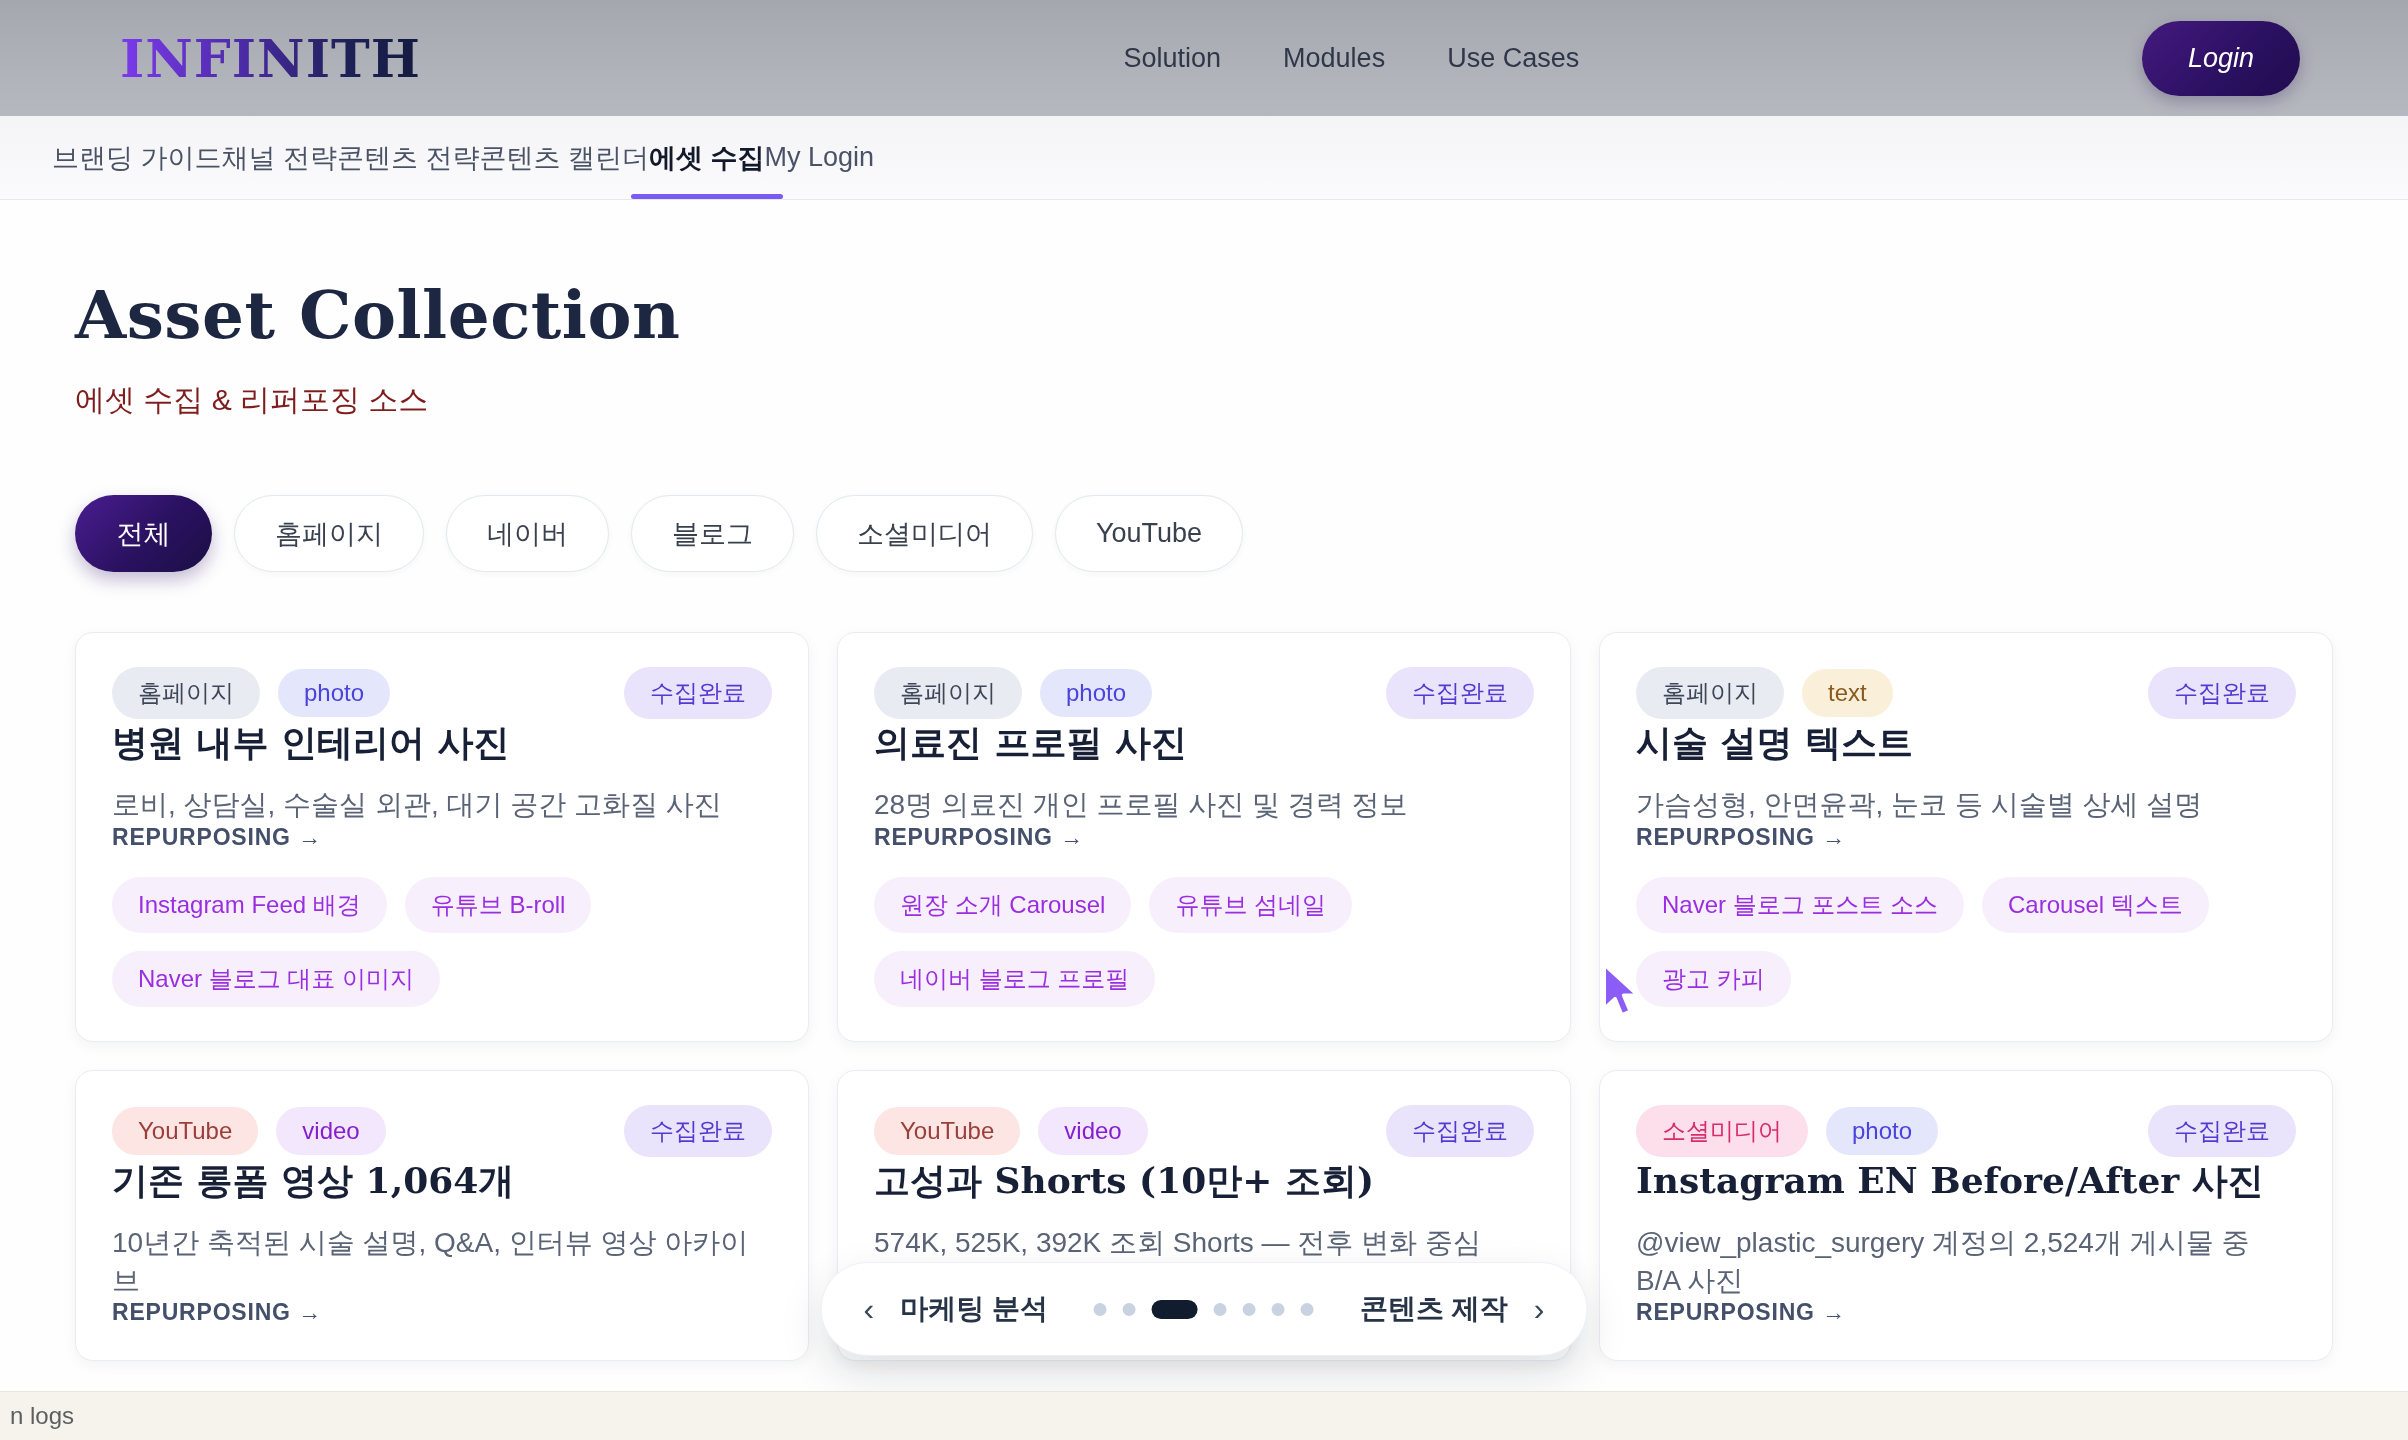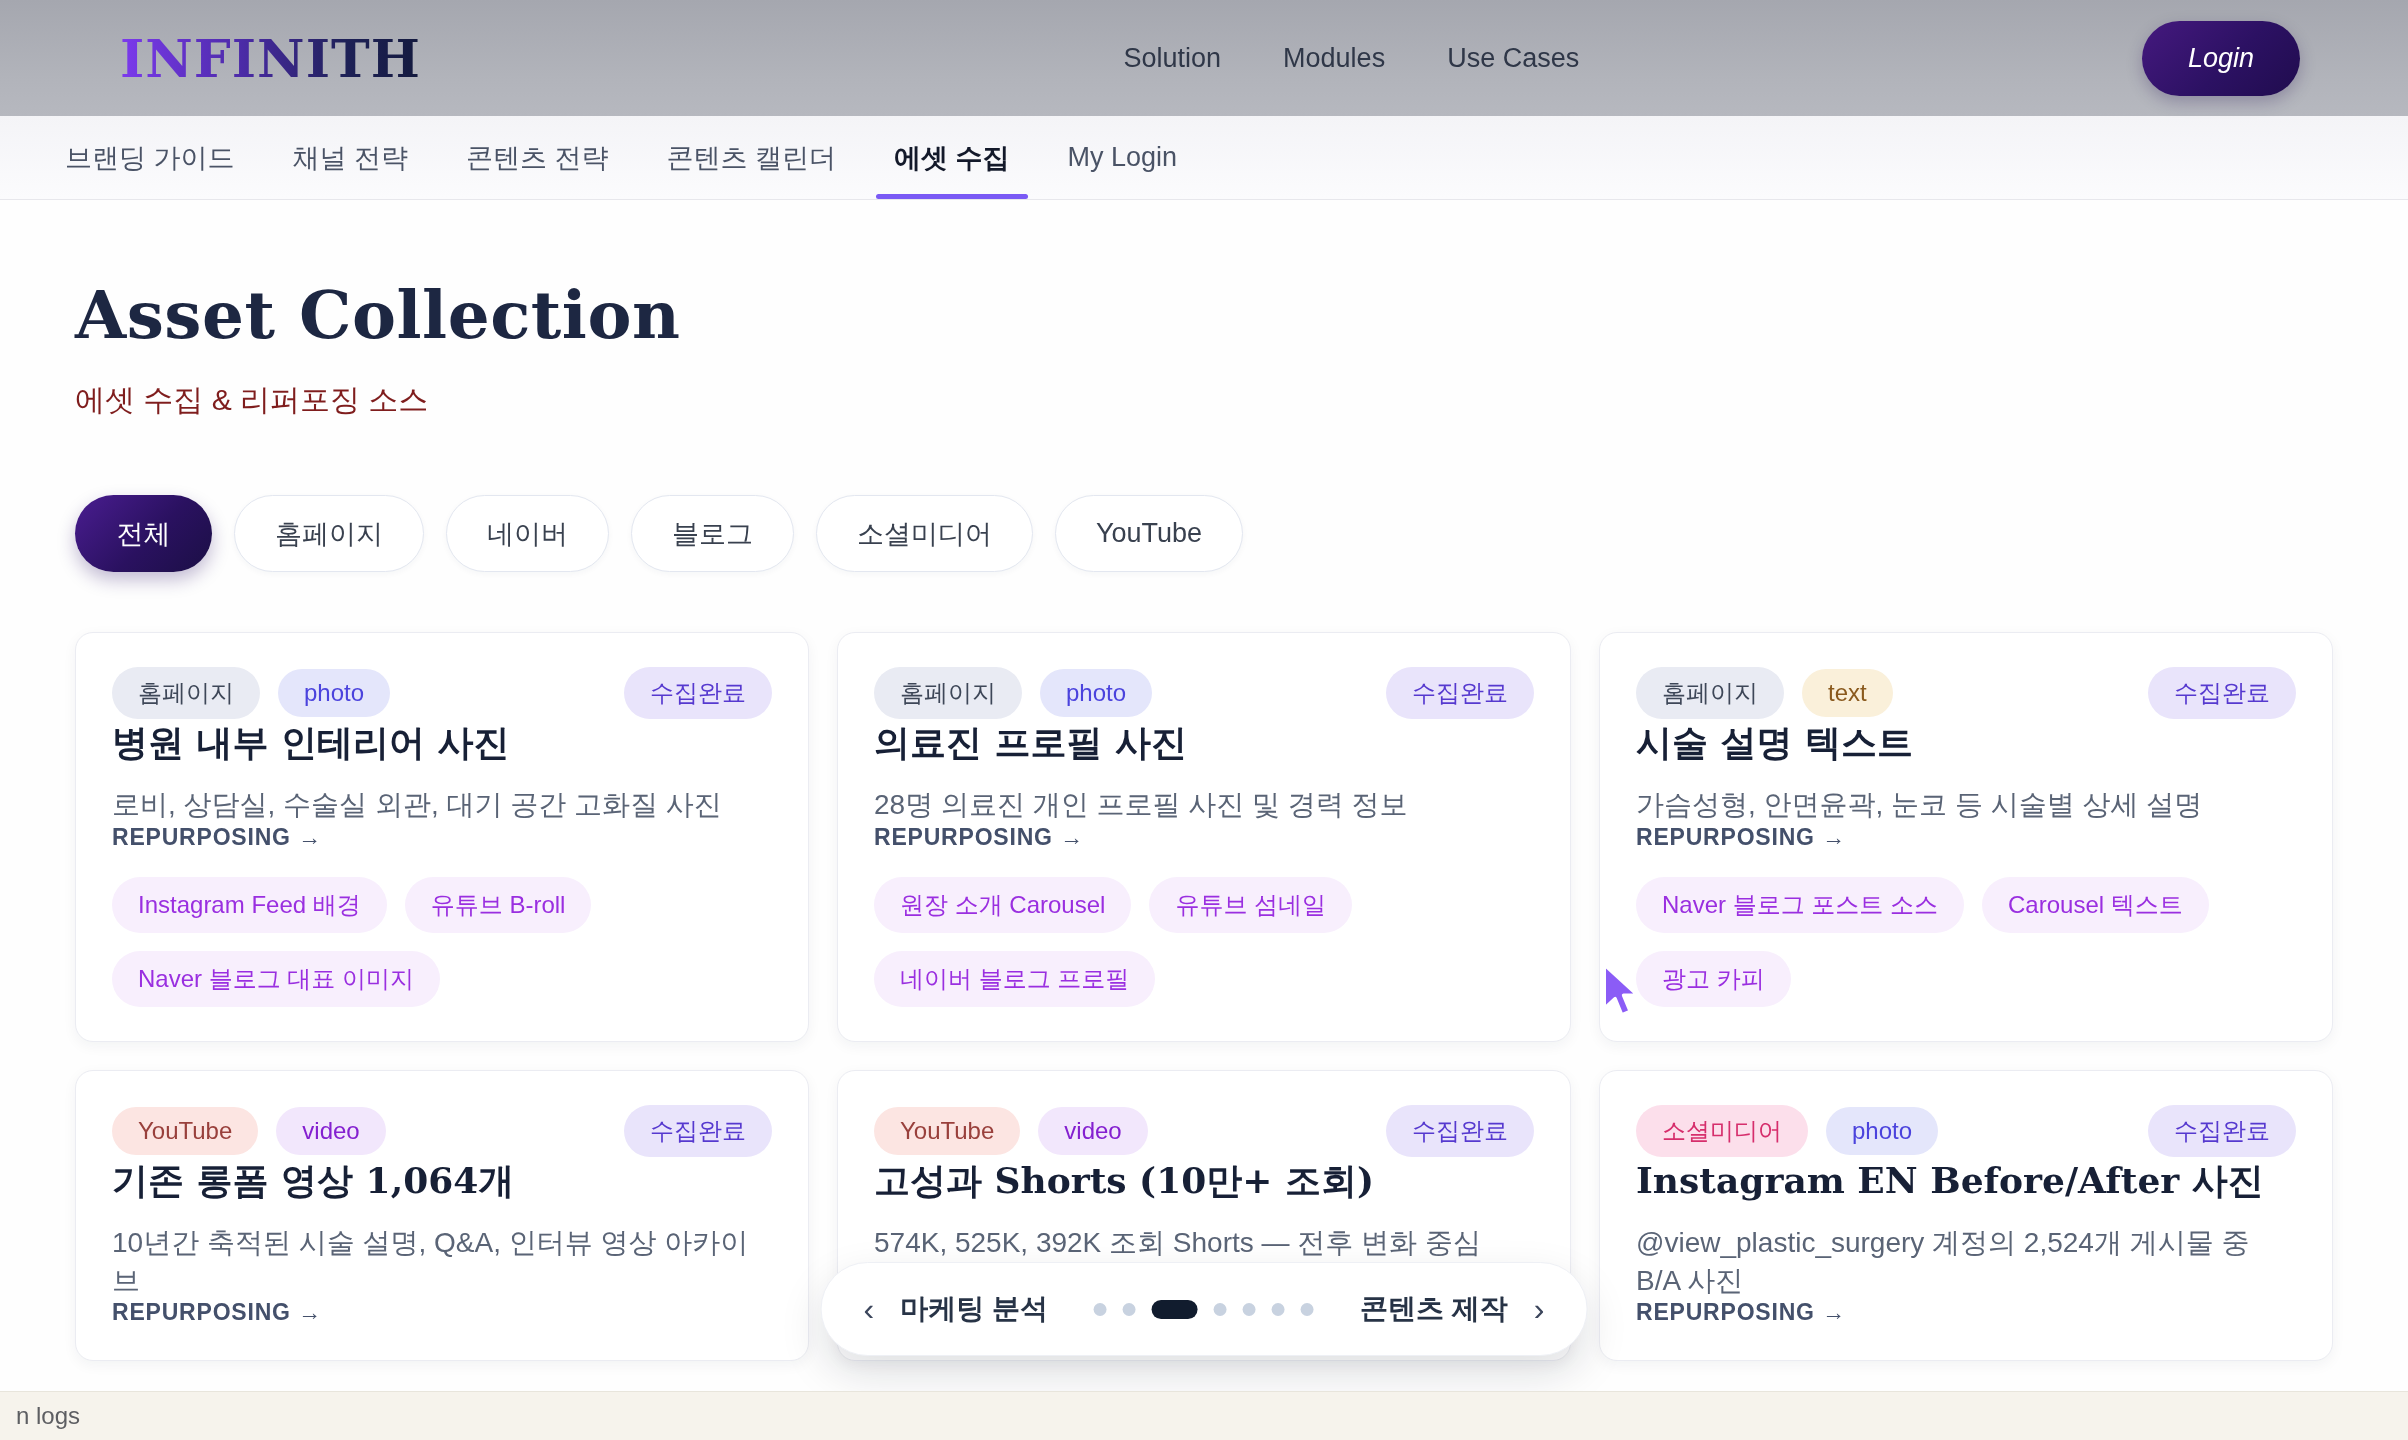--- a/index.html
+++ b/index.html
@@ -22,22 +22,22 @@
   .top-nav a{font-size:27px;color:#2f3748;text-decoration:none;font-weight:500;}
   .login-btn{
     border:none;cursor:pointer;color:#fff;font-size:27px;font-weight:500;
     padding:22px 46px;border-radius:999px;font-family:inherit;
     background:linear-gradient(135deg,#45197f 0%,#2c1163 55%,#200c4e 100%);
     box-shadow:0 6px 16px rgba(30,10,80,.25);
     font-style:italic;
   }
   
   .tabbar{
-    height:84px;display:flex;align-items:stretch;gap:58px;
-    padding:0 0 0 65px;box-sizing:border-box;
+    height:84px;display:flex;align-items:stretch;
+    padding:0 0 0 52px;box-sizing:border-box;
     background:linear-gradient(180deg,#f4f4f7 0%,#fbfbfd 100%);
     border-bottom:1px solid #e7e7ec;
   }
   .tab{
     position:relative;display:flex;align-items:center;font-size:27px;color:#4a5366;cursor:pointer;
   }
   .tab.active{color:#13192a;font-weight:700;}
   .tab.active::after{
     content:"";position:absolute;left:-18px;right:-18px;bottom:0;height:5px;
     border-radius:4px;background:#7a5af5;
@@ -95,21 +95,21 @@
   }
   .chev{font-size:32px;color:#3c465c;cursor:pointer;font-weight:400;line-height:1;}
   .pager-label{font-size:28px;color:#273346;font-weight:600;cursor:pointer;white-space:nowrap;}
   .dots{display:flex;align-items:center;gap:16px;margin:0 20px;}
   .dot{width:13px;height:13px;border-radius:50%;background:#c8d2e0;cursor:pointer;}
   .dot.active{width:46px;height:19px;border-radius:10px;background:#111c2e;}
   
   .footer{
     position:absolute;left:0;bottom:0;width:100%;height:49px;box-sizing:border-box;
     background:#f6f3ec;border-top:1px solid #e8e5dc;display:flex;align-items:center;
-    padding-left:16px;font-size:24px;color:#5d5e62;
+    padding-left:10px;font-size:24px;color:#5d5e62;
   }
   
   .cursor{position:absolute;left:1596px;top:962px;width:50px;height:64px;pointer-events:none;}
 </style>
 </head>
 <body>
 
 <div class="header">
   <div class="logo">INFINITH</div>
   <div class="top-nav">

